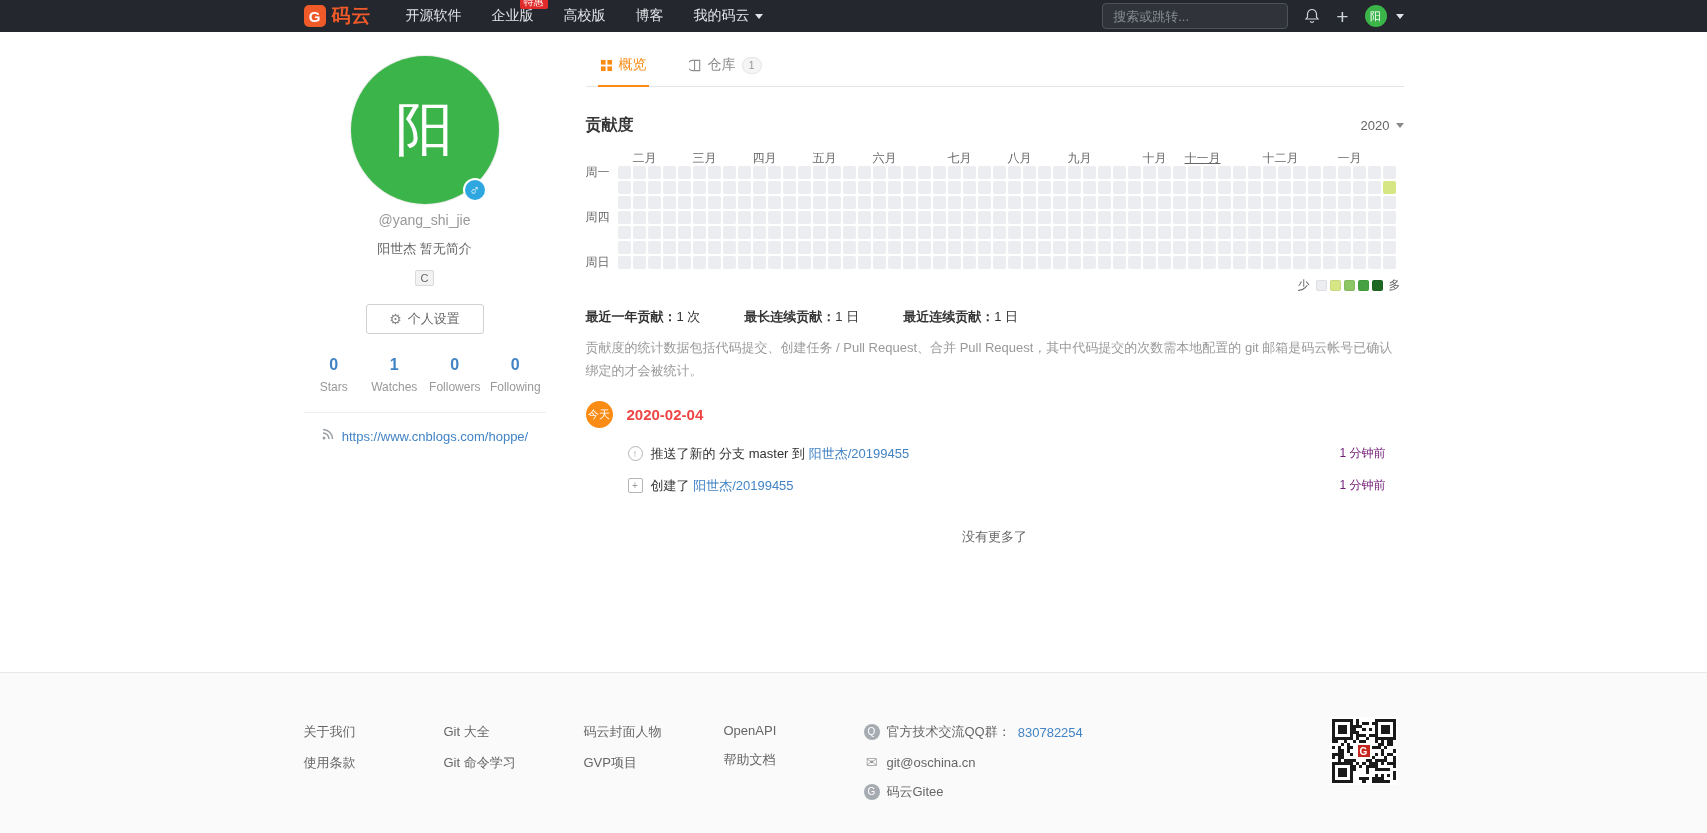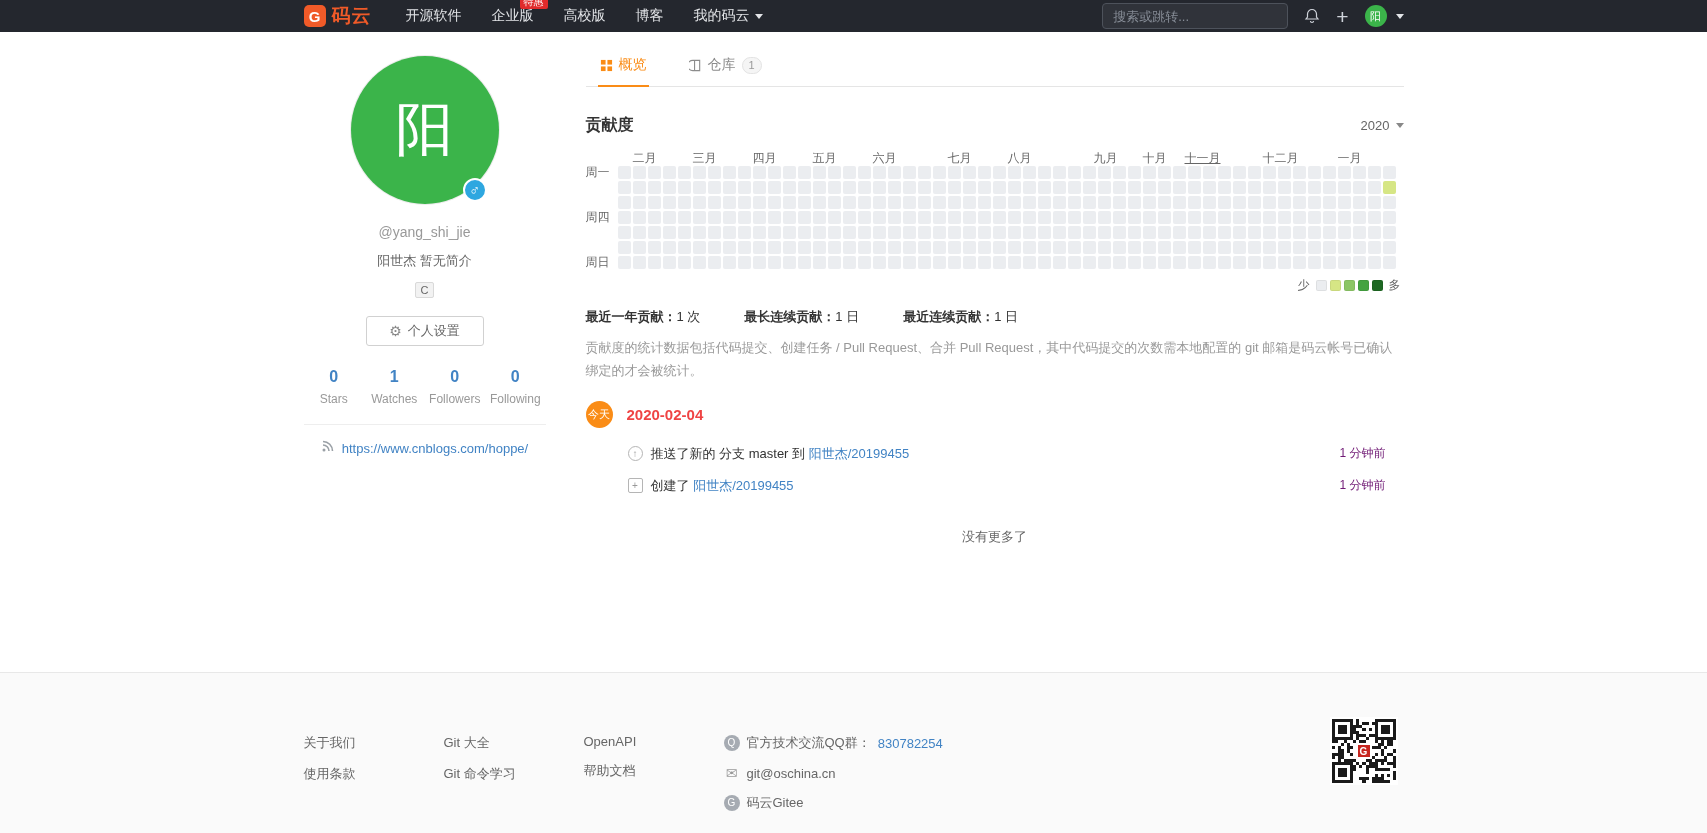--- a/index.html
+++ b/index.html
@@ -41,21 +41,21 @@
   
   .profile { width: 242px; padding-top: 24px; flex: none; }
   .avatar-wrap { position: relative; width: 148px; margin: 0 auto; }
   .avatar-big { width: 148px; height: 148px; border-radius: 50%; background: var(--green); color: #fff;
                 font-size: 58px; display: flex; align-items: center; justify-content: center;
                 box-shadow: 0 0 0 1px #ececec; }
   .gender-badge { position: absolute; right: 12px; bottom: 2px; width: 24px; height: 24px; border-radius: 50%;
                   background: var(--gender_blue); border: 2px solid #fff; color: #fff; font-size: 14px;
                   display: flex; align-items: center; justify-content: center; }
   .p-name { text-align: center; font-size: 22px; font-weight: bold; color: #333; margin-top: 20px; }
-  .p-username { text-align: center; color: #999; font-size: 14px; margin-top: 20px; }
+  .p-username { text-align: center; color: #999; font-size: 14px; margin-top: 8px; }
   .p-bio { text-align: center; color: #666; font-size: 13px; margin-top: 12px; }
   .p-lang { text-align: center; margin-top: 10px; }
   .lang-badge { display: inline-block; min-width: 18px; padding: 1px 5px; background: #f2f2f2;
                 border: 1px solid #d9d9d9; border-radius: 2px; color: #666; font-size: 11px; }
   .settings-btn { display: flex; align-items: center; justify-content: center; gap: 6px; width: 118px; height: 30px;
                   margin: 18px auto 0; background: #fff; border: 1px solid #d1d1d1; border-radius: 3px;
                   color: #666; font-size: 13px; cursor: pointer; }
   .gear { font-size: 14px; color: #888; }
   .p-stats { display: flex; margin-top: 22px; }
   .stat { flex: 1; text-align: center; }
@@ -111,21 +111,21 @@
   .act-ico.square { border-radius: 2px; }
   .act-text { font-size: 13px; color: #333; }
   .act-link { color: var(--link); }
   .act-time { margin-left: auto; color: #701a75; font-size: 12px; padding-right: 18px; }
   .no-more { text-align: center; color: #666; font-size: 13px; margin-top: 26px; }
 
   
   footer { border-top: 1px solid #e8e8e8; background: #fafafa; height: 161px; overflow: hidden; }
   .footer-inner { width: 1100px; margin: 0 auto; position: relative; padding-top: 26px; }
   .copyright { color: #999; font-size: 13px; }
-  .footer-cols { display: flex; margin-top: 35px; }
+  .footer-cols { display: flex; margin-top: 24px; }
   .f-col { width: 140px; display: flex; flex-direction: column; gap: 13px; }
   .f-col.contacts { width: auto; }
   .f-link { color: #666; font-size: 13px; }
   .f-contact { display: flex; align-items: center; gap: 7px; color: #666; font-size: 13px; }
   .c-ico { width: 16px; height: 16px; border-radius: 50%; background: #a6abb2; color: #fff; font-size: 10px;
            line-height: 16px; text-align: center; flex: none; }
   .c-ico.mail-icon { background: transparent; color: #999; font-size: 14px; }
   .f-link-blue { color: var(--link); }
   .qr { position: absolute; right: 6px; top: 44px; width: 68px; height: 68px; background: #fff; padding: 2px; }
   .qr svg { display: block; }
@@ -247,21 +247,21 @@
 
     <div class="heatmap">
       <div class="hm-months" id="hm-months">
           <span class="hm-month" style="left: 15px;">二月</span>
           <span class="hm-month" style="left: 75px;">三月</span>
           <span class="hm-month" style="left: 135px;">四月</span>
           <span class="hm-month" style="left: 195px;">五月</span>
           <span class="hm-month" style="left: 255px;">六月</span>
           <span class="hm-month" style="left: 330px;">七月</span>
           <span class="hm-month" style="left: 390px;">八月</span>
-          <span class="hm-month" style="left: 476px;">九月</span>
+          <span class="hm-month" style="left: 450px;">九月</span>
           <span class="hm-month" style="left: 525px;">十月</span>
           <span class="hm-month" style="left: 567px; text-decoration: underline;">十一月</span>
           <span class="hm-month" style="left: 645px;">十二月</span>
           <span class="hm-month" style="left: 720px;">一月</span>
         </div>
       <div class="hm-body">
         <div class="hm-days" id="hm-days">
             <span class="hm-day" style="top: 0px;">周一</span>
             <span class="hm-day" style="top: 45px;">周四</span>
             <span class="hm-day" style="top: 90px;">周日</span>
@@ -674,20 +674,24 @@
 <footer>
   <div class="footer-inner">
     <div class="footer-cols" id="footer-cols">
         <div class="f-col">
           <a class="f-link">关于我们</a>
           <a class="f-link">使用条款</a>
         </div>
         <div class="f-col">
           <a class="f-link">Git 大全</a>
           <a class="f-link">Git 命令学习</a>
+        </div>
+        <div class="f-col">
+          <a class="f-link">码云封面人物</a>
+          <a class="f-link">GVP项目</a>
         </div>
         <div class="f-col">
           <a class="f-link">OpenAPI</a>
           <a class="f-link">帮助文档</a>
         </div>
         <div class="f-col contacts">
           <div class="f-contact">
             <span class="c-ico qq-icon">Q</span>
             <span>官方技术交流QQ群：</span>
             <a class="f-link-blue">830782254</a>

